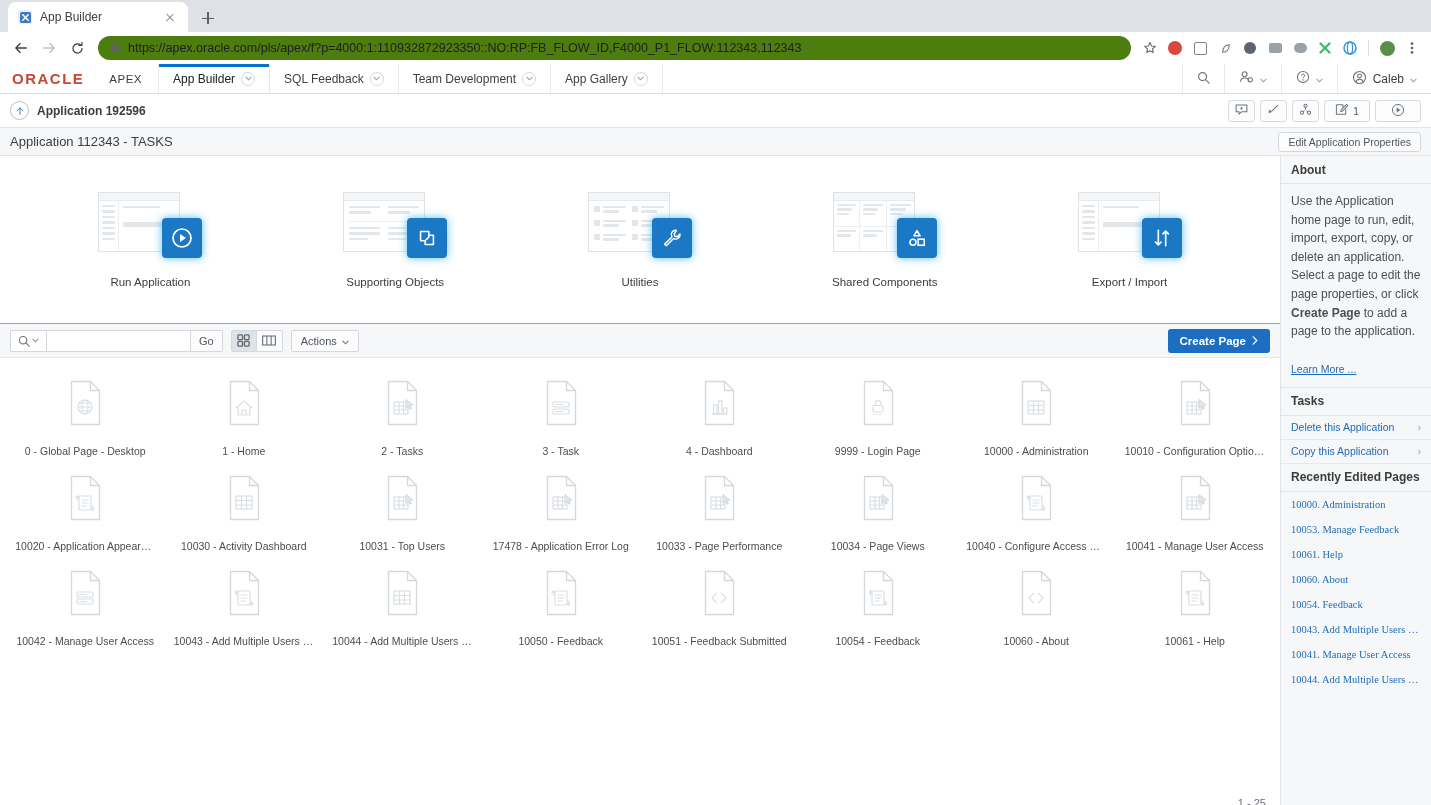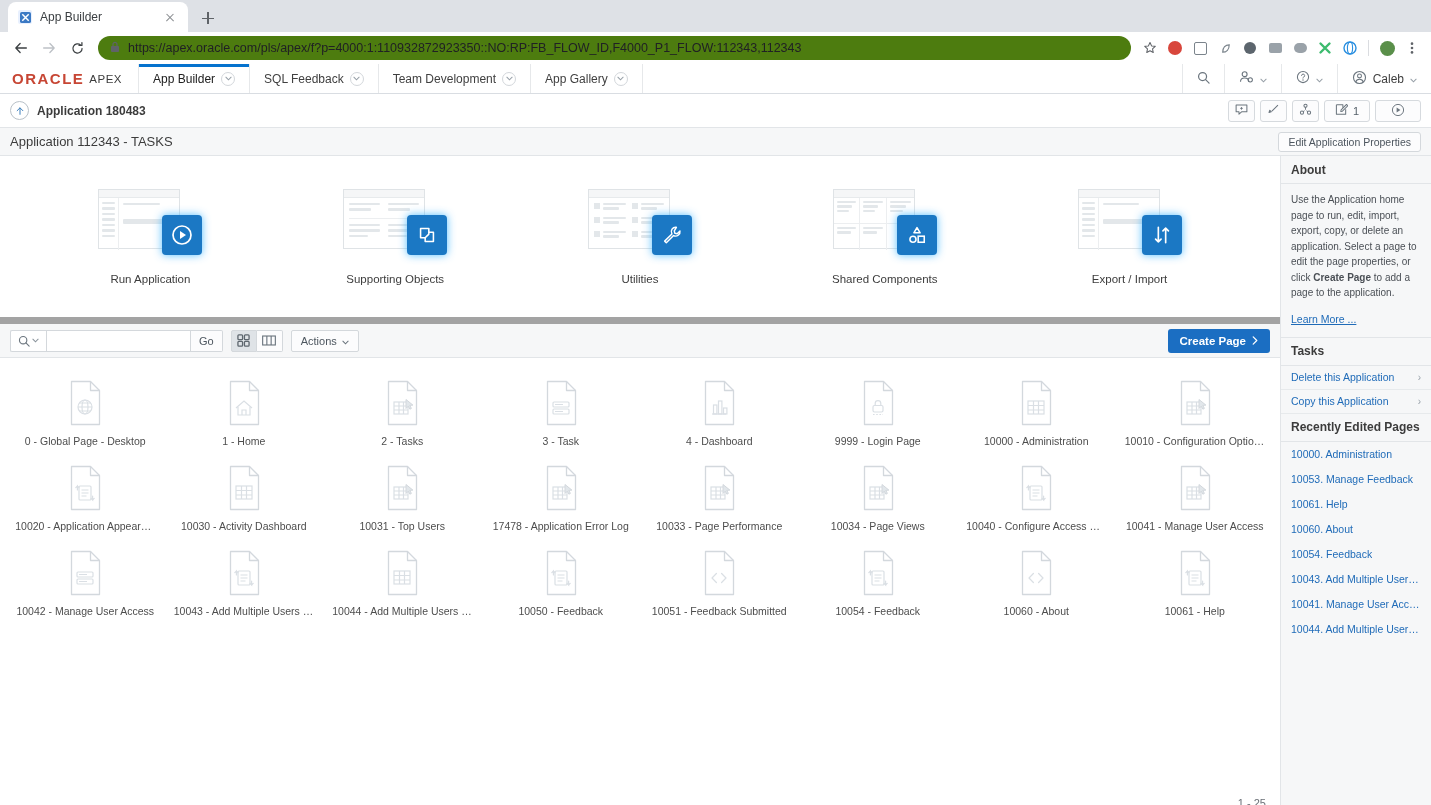--- a/index.html
+++ b/index.html
@@ -57,21 +57,21 @@
   .dot { border-radius:50%; display:block; }
   .tb-sep { width:1px; height:16px; background:#dadce0; margin:0 4px; }
 
   
   .apex-nav {
     height:30px; background:#fff; border-bottom:1px solid #d9dde2;
     display:flex; align-items:stretch; font-size:12px;
   }
   .brand { display:flex; align-items:center; gap:5px; padding:0 16px 0 12px; }
   .brand-oracle { color:#c74634; font-weight:bold; font-size:15px; letter-spacing:1.5px; font-family:"Liberation Sans", sans-serif;}
-  .brand-apex { color:#3c3c3c; font-size:11.5px; letter-spacing:.5px; }
+  .brand-apex { color:#3c3c3c; font-size:11.5px; letter-spacing:.5px;margin-left:20px; }
   .nav-item {
     display:flex; align-items:center; gap:6px; padding:0 14px;
     color:#404040; border-left:1px solid #e6e8ea; position:relative; cursor:default;
   }
   .nav-item.active { color:#202020; }
   .nav-item.active:before {
     content:""; position:absolute; left:0; right:0; top:0; height:2.5px; background:#0572ce;
   }
   .nav-spacer { flex:1; border-left:1px solid #e6e8ea; }
   .nav-right { display:flex; align-items:stretch;padding-left:40px; }
@@ -111,21 +111,21 @@
   }
 
   
   .body-row { display:flex; height:663px; }
   .main-col { width:1281px; background:#fff; display:flex; flex-direction:column; border-right:1px solid #e2e5e8; }
   .side-col { width:150px; background:#f6f7f8; }
 
   
   .actions-strip {
     height:168px; display:flex; align-items:center; justify-content:space-around;
-    padding:0 28px; border-bottom:7px solid #a3a3a3;
+    padding:0 28px; border-bottom:1px solid #a3a3a3;
   }
   .action-tile { width:210px; display:flex; flex-direction:column; align-items:center; }
   .tile-art { position:relative; width:104px; height:64px; margin-bottom:20px; }
   .mock-win {
     position:absolute; left:0; top:0; width:82px; height:60px;
     background:#fff; border:1px solid #dfe3e6;
   }
   .mock-win .mw-bar { height:8px; border-bottom:1px solid #e7eaec; background:#f5f6f7; }
   .mock-line { background:#e3e7ea; height:2.5px; border-radius:1px; }
   .badge {
@@ -174,47 +174,47 @@
     background:#1b6ec2; color:#fff; border-radius:3px;
     font-size:11.5px; font-weight:bold; display:flex;align-items:center;gap:6px;
   }
 
   
   .page-grid-wrap { flex:1; position:relative; overflow:hidden; }
   .page-grid {
     display:grid; grid-template-columns:repeat(8, 1fr);
     padding:16px 6px 0 6px; row-gap:6px;
   }
-  .page-cell { display:flex; flex-direction:column; align-items:center; padding:6px 4px; }
+  .page-cell { display:flex; flex-direction:column; align-items:center; padding:6px 4px;gap:10px; }
   .page-doc { width:36px; height:46px; position:relative; margin-bottom:9px; }
   .page-label {
     font-size:10.5px; color:#4d4d4d; text-align:center; max-width:140px;
     white-space:nowrap; overflow:hidden; text-overflow:ellipsis;
   }
   .pagination {
     position:absolute; right:14px; bottom:10px; font-size:11px; color:#6b7077;
   }
 
   
   .side-sec-hd {
     height:28px; display:flex; align-items:center; padding:0 10px;
     font-size:12px; color:#3c3c3c; font-weight:bold;
     border-bottom:1px solid #e2e5e8; background:#f6f7f8;
   }
   .side-body { padding:8px 10px 12px 10px; border-bottom:1px solid #e2e5e8; }
-  .side-text { font-size:10px; line-height:1.55; color:#4a4f55; margin:0 0 12px 0; }
+  .side-text { font-size:12px; line-height:1.55; color:#4a4f55; margin:0 0 22px 0; }
   .side-link { font-size:10.5px; color:#1f6bb8; display:block; }
   .side-row {
     height:24px; display:flex; align-items:center; padding:0 10px;
     border-bottom:1px solid #e7eaec; font-size:10.5px; color:#1f6bb8;
   }
   .side-row .chev { margin-left:auto; color:#9aa3ab; font-size:10px; }
   .side-item {
     height:25px; display:flex; align-items:center; padding:0 10px;
-    font-size:10.5px; color:#1f6bb8; overflow:hidden; white-space:nowrap; text-overflow:ellipsis;
+    font-size:10.5px; color:#1f6bb8; overflow:hidden; white-space:nowrap; text-overflow:ellipsis;font-family:Liberation Serif, serif;
   }
   .side-item span { overflow:hidden; text-overflow:ellipsis; white-space:nowrap; }
 </style>
 </head>
 <body>
 
 <div class="browser-chrome">
   <div class="tabstrip">
     <div class="tab">
       <span class="tab-favicon">
@@ -404,21 +404,21 @@
     </div>
   </div>
 </div>
 
 <div class="app-header">
   <span class="circle-btn">
     <svg width="10" height="10" viewBox="0 0 12 12">
         <path d="M6 10V2.4M2.6 5.6L6 2.2l3.4 3.4" stroke="#3d7fbc" stroke-width="1.2" fill="none" stroke-linecap="round" stroke-linejoin="round"></path>
       </svg>
   </span>
-  <span class="app-header-title">Application 180483</span>
+  <span class="app-header-title">Application 192596</span>
 
   <div class="app-header-right">
     <span class="sq-btn">
       <span>
         <svg width="13" height="13" viewBox="0 0 14 14">
             <path d="M1.2 2.2h11.6v7.2H7.4L4.3 12V9.4H1.2z" fill="none" stroke="#6b757e" stroke-width="1.1" stroke-linejoin="round"></path>
             <path d="M7 4.4v2.8M5.6 5.8h2.8" stroke="#6b757e" stroke-width="1"></path>
           </svg>
       </span>
     </span>

